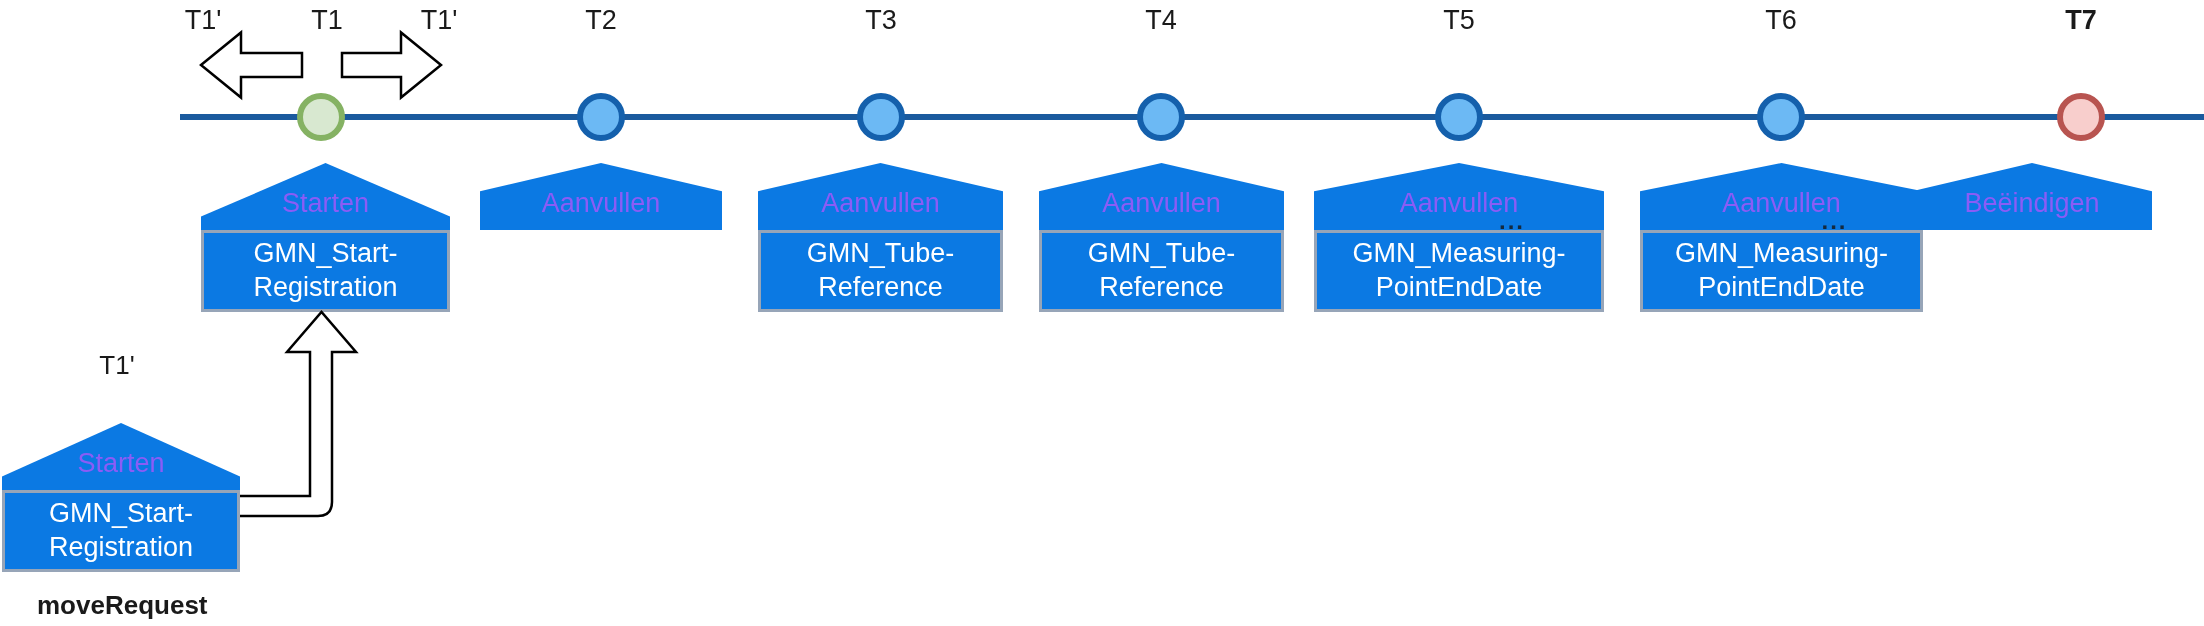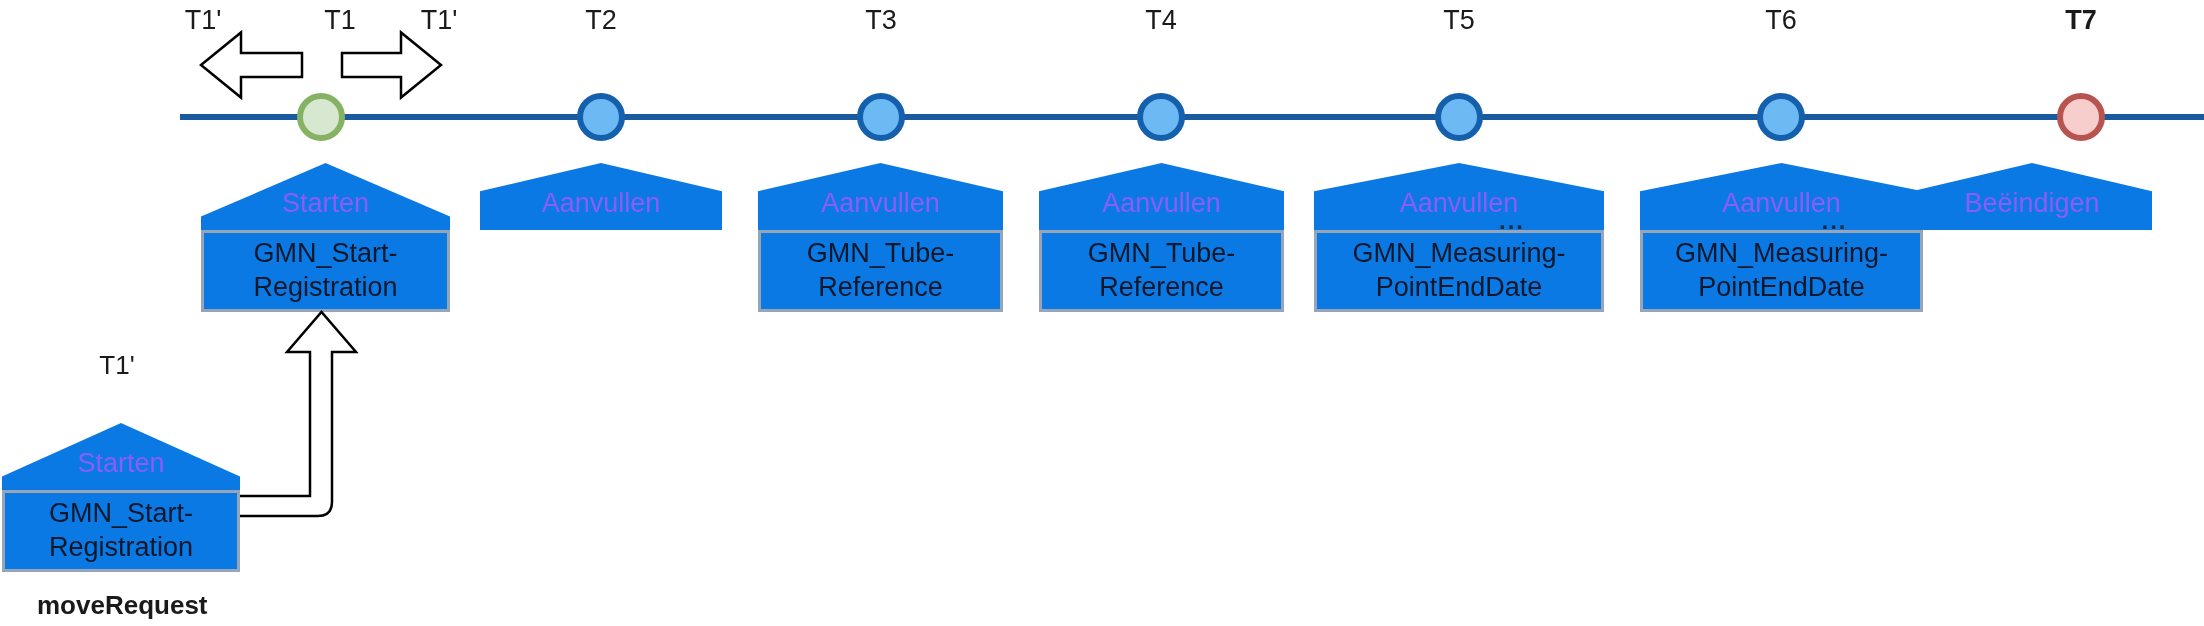--- a/index.html
+++ b/index.html
@@ -32,32 +32,32 @@
     position:absolute;top:24px;left:0;right:0;height:32px;line-height:32px;
     text-align:center;font-size:27px;color:#8b5cf6;z-index:2;
   }
   .dots{
     position:absolute;top:50px;left:50%;margin-left:40px;height:16px;line-height:16px;
     font-size:24px;font-weight:bold;letter-spacing:2px;color:#14293e;z-index:2;
   }
   .bodybox{
     position:absolute;top:67px;left:0;right:0;height:82px;box-sizing:border-box;
     background:#0b79e3;border:3px solid #97a5b8;
-    text-align:center;font-size:27px;line-height:34px;color:#0f172a;padding-top:3px;
+    text-align:center;font-size:27px;line-height:34px;color:#ffffff;padding-top:3px;
   }
   .smalltext{position:absolute;font-size:26px;color:#1a1a1a;text-align:center;}
   svg.overlay{position:absolute;left:0;top:0;z-index:10;pointer-events:none;}
 </style>
 </head>
 <body>
 
 <div class="canvas">
 
   <div class="tlabel" style="left:163px;">T1'</div>
-  <div class="tlabel" style="left:300px;">T1</div>
+  <div class="tlabel" style="left:287px;">T1</div>
   <div class="tlabel" style="left:399px;">T1'</div>
   <div class="tlabel" style="left:561px;">T2</div>
   <div class="tlabel" style="left:841px;">T3</div>
   <div class="tlabel" style="left:1121px;">T4</div>
   <div class="tlabel" style="left:1419px;">T5</div>
   <div class="tlabel" style="left:1741px;">T6</div>
   <div class="tlabel" style="left:2041px;font-weight:bold;">T7</div>
 
   <div class="timeline"></div>
 

